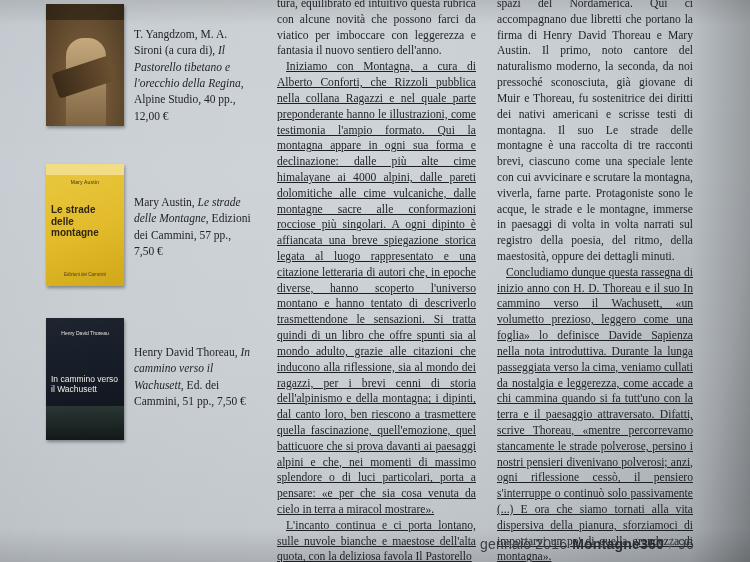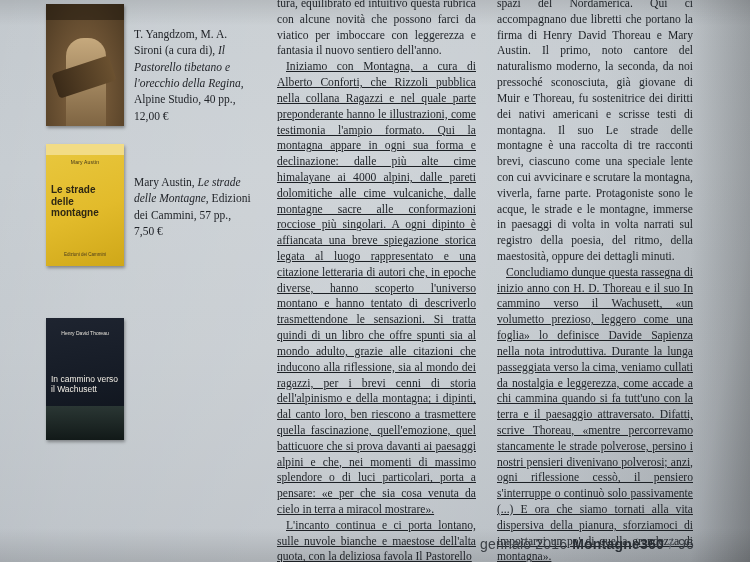--- a/index.html
+++ b/index.html
@@ -51,21 +51,21 @@
     top: 0px;
     width: 212px;
     height: 562px;
   }
   .entry {
     position: absolute;
     display: flex;
     gap: 10px;
   }
   .entry-1 { top: 4px;   left: 0; }
-  .entry-2 { top: 144px; left: 0; }
+  .entry-2 { top: 164px; left: 0; }
   .entry-3 { top: 318px; left: 0; }
 
   .cover {
     width: 78px;
     height: 122px;
     flex: 0 0 78px;
     position: relative;
     box-shadow: 1px 2px 3px rgba(0,0,0,0.35);
     overflow: hidden;
   }
@@ -246,20 +246,23 @@
         <span>Mary Austin, </span><span class="it">Le strade delle Montagne</span><span>, Edizioni dei Cammini, 57 pp., 7,50 €</span>
       </div>
     </div>
 
     <div class="entry entry-3">
       <div class="cover cover-3">
         <div class="cap t-author">Henry David Thoreau</div>
         <div class="cap t-title">In cammino verso il Wachusett</div>
         <div class="photo"></div>
       </div>
+      <div class="caption cap-3">
+        <span>Henry David Thoreau, </span><span class="it">In cammino verso il Wachusett</span><span>, Ed. dei Cammini, 51 pp., 7,50 €</span>
+      </div>
     </div>
   </div>
 
   <div class="col col-mid">
     <p>tura, equilibrato ed intuitivo questa rubrica con alcune novità che possono farci da viatico per imboccare con leggerezza e fantasia il nuovo sentiero dell'anno.</p>
     <p>Iniziamo con Montagna, a cura di Alberto Conforti, che Rizzoli pubblica nella collana Ragazzi e nel quale parte preponderante hanno le illustrazioni, come testimonia l'ampio formato. Qui la montagna appare in ogni sua forma e declinazione: dalle più alte cime himalayane ai 4000 alpini, dalle pareti dolomitiche alle cime vulcaniche, dalle montagne sacre alle conformazioni rocciose più singolari. A ogni dipinto è affiancata una breve spiegazione storica legata al luogo rappresentato e una citazione letteraria di autori che, in epoche diverse, hanno scoperto l'universo montano e hanno tentato di descriverlo trasmettendone le sensazioni. Si tratta quindi di un libro che offre spunti sia al mondo adulto, grazie alle citazioni che inducono alla riflessione, sia al mondo dei ragazzi, per i brevi cenni di storia dell'alpinismo e della montagna; i dipinti, dal canto loro, ben riescono a trasmettere quella fascinazione, quell'emozione, quel batticuore che si prova davanti ai paesaggi alpini e che, nei momenti di massimo splendore o di luci particolari, porta a pensare: «e per che sia cosa venuta da cielo in terra a miracol mostrare».</p>
     <p>L'incanto continua e ci porta lontano, sulle nuvole bianche e maestose dell'alta quota, con la deliziosa favola Il Pastorello</p>
   </div>
 
   <div class="col col-right">

